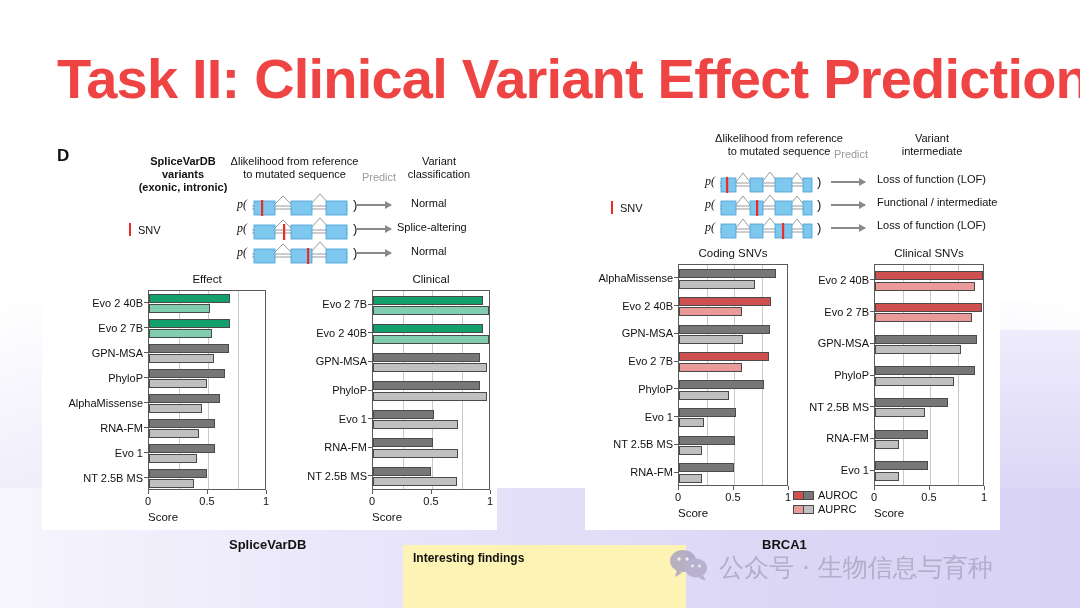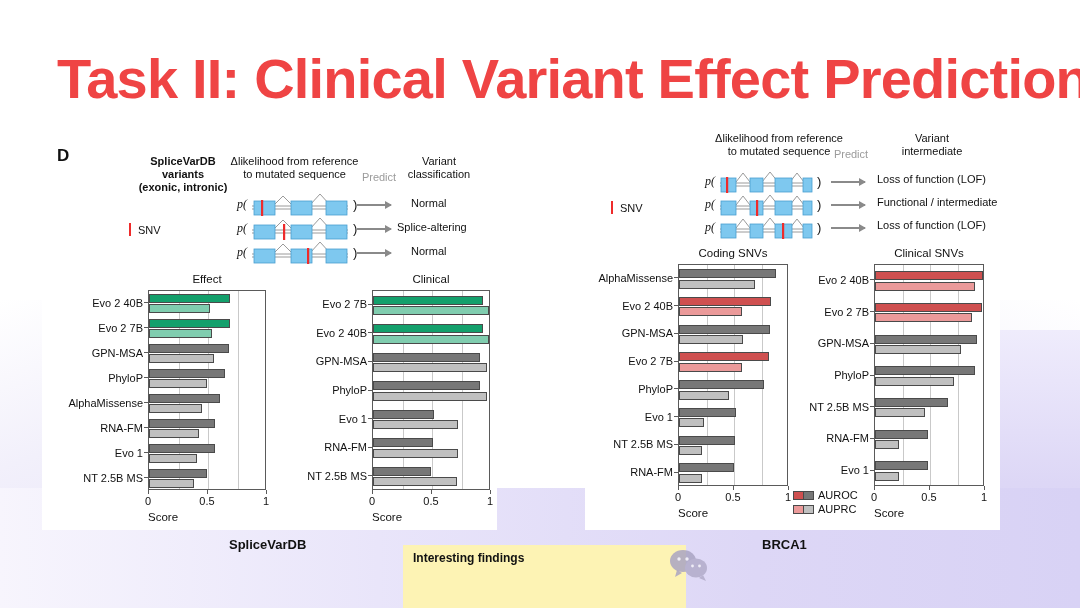--- a/index.html
+++ b/index.html
@@ -510,15 +510,16 @@
         <ellipse cx="14" cy="13" rx="13" ry="11" fill="#a9a3c2" opacity="0.85"></ellipse>
         <polygon points="8,22 6,29 13,25" fill="#a9a3c2" opacity="0.85"></polygon>
         <ellipse cx="27" cy="20" rx="11" ry="9.5" fill="#b8b2d0"></ellipse>
         <polygon points="34,27 37,33 30,30" fill="#b8b2d0"></polygon>
         <circle cx="10" cy="11" r="1.7" fill="#efedf6"></circle>
         <circle cx="18" cy="11" r="1.7" fill="#efedf6"></circle>
         <circle cx="23.5" cy="18" r="1.4" fill="#efedf6"></circle>
         <circle cx="30.5" cy="18" r="1.4" fill="#efedf6"></circle>
       </svg>
     </span>
+    <span class="wm-text">公众号 · 生物信息与育种</span>
   </div>
 
 </div>
 
 </body></html>

